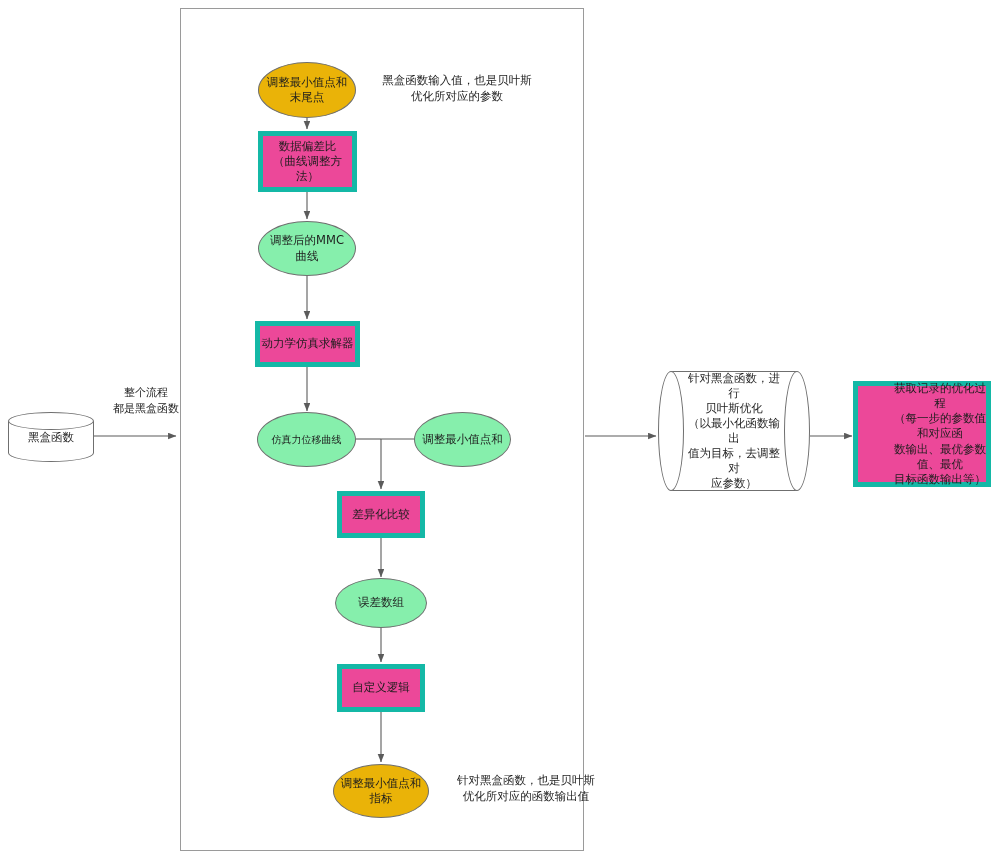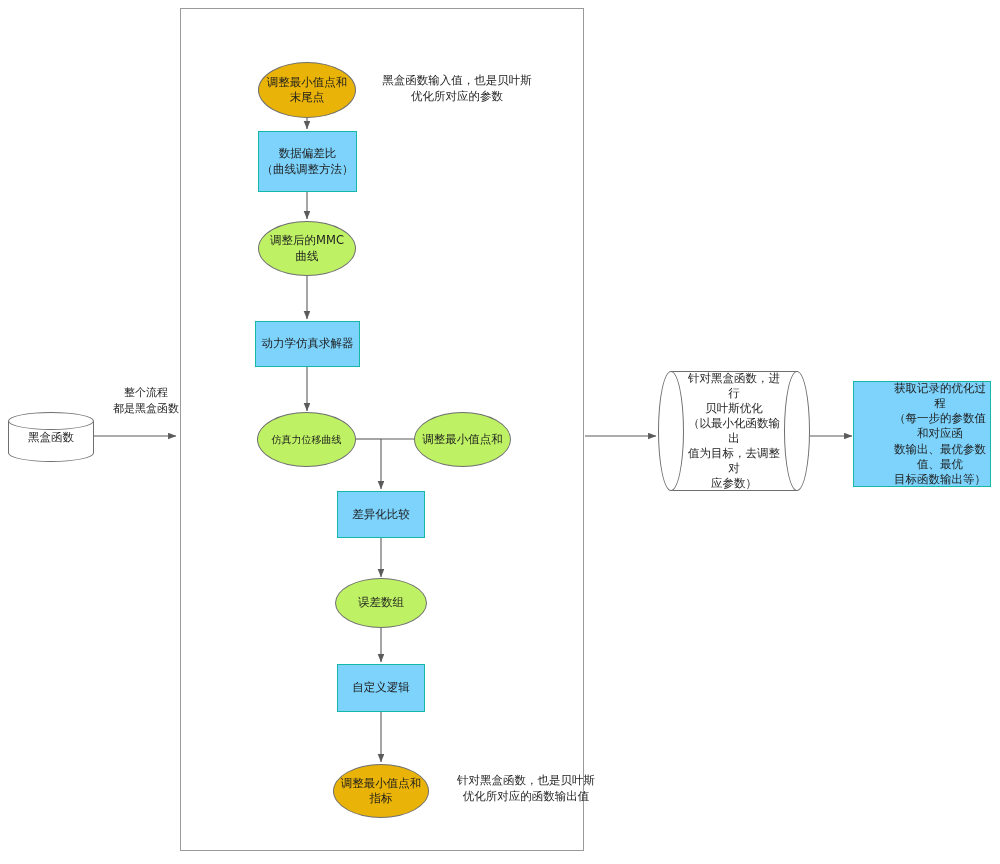--- a/index.html
+++ b/index.html
@@ -16,27 +16,27 @@
   .node{
     position:absolute;
     box-sizing:border-box;
     display:flex;align-items:center;justify-content:center;
     text-align:center;
     color:#1d1d1d;
     line-height:1.32;
     white-space:pre-line;
   }
   .rect{
-    border:1px solid #14b8a6;
-    background:#7dd3fc;
+    border:5px solid #14b8a6;
+    background:#ec4899;
   }
   .ellipse{
     border:1px solid #6f6f6f;
     border-radius:50%;
-    background:#bef264;
+    background:#86efac;
   }
   .ellipse.filled{ background:#eab308; }
   .group-box{
     position:absolute;
     border:1.5px solid #9a9a9a;
     background:#ffffff;
     box-sizing:border-box;
   }
   
   .cyl-v{

